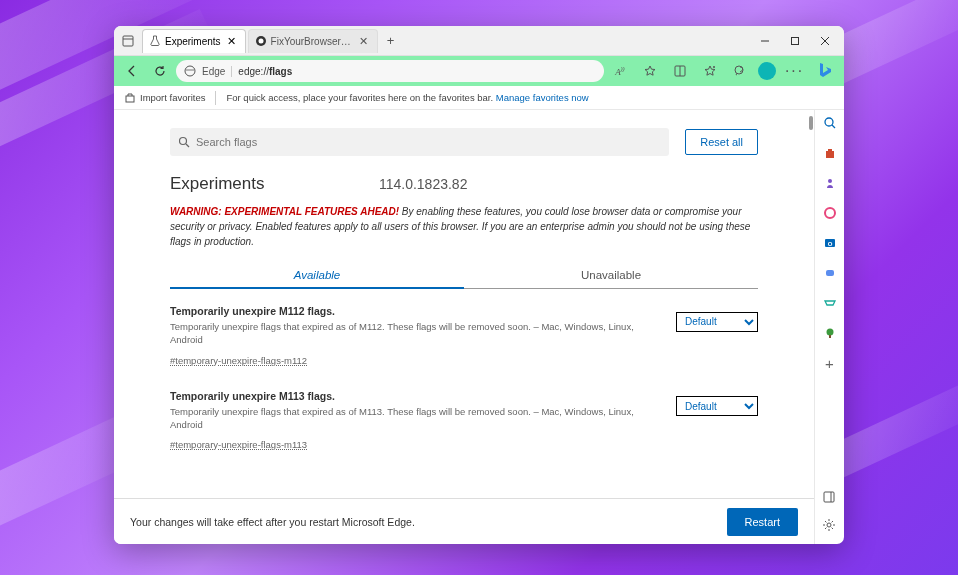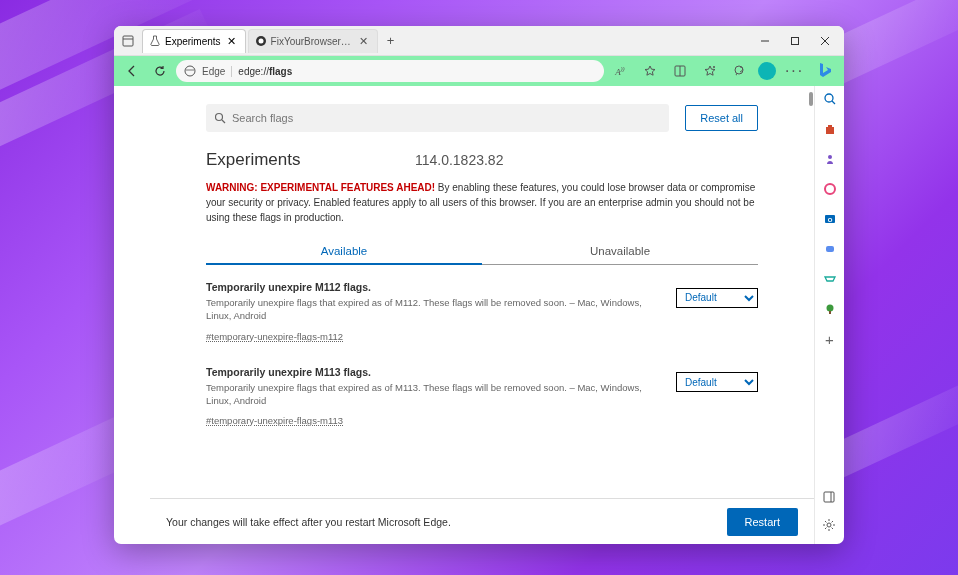--- a/index.html
+++ b/index.html
@@ -40,38 +40,38 @@
 .addr-prefix { color: #555; border-right: 1px solid #ccc; padding-right: 6px; }
 .addr-url { color: #333; }
 .addr-url .bold { font-weight: 600; }
 .tool-icons { display: flex; align-items: center; gap: 6px; }
 .avatar { width: 18px; height: 18px; border-radius: 50%; background: #0db5b5; }
 
 .favbar { height: 24px; display: flex; align-items: center; padding: 0 10px; font-size: 9.5px; gap: 10px; border-bottom: 1px solid #e8e8e8; color: #444; }
 .fav-import { display: flex; align-items: center; gap: 4px; }
 .fav-msg a { color: #0067b8; text-decoration: none; }
 
-.body-area { flex: 1; display: flex; overflow: hidden; padding-left: 36px; }
+.body-area { flex: 1; display: flex; overflow: hidden; }
 .page { flex: 1; display: flex; flex-direction: column; position: relative; overflow: hidden; }
 .page-scroll { flex: 1; overflow-y: hidden; position: relative; }
 .page-content { padding: 18px 56px 0 56px; }
 
 .search-row { display: flex; align-items: center; gap: 16px; margin-bottom: 18px; }
 .search-wrap { flex: 1; height: 28px; background: #f1f1f1; border-radius: 3px; display: flex; align-items: center; padding: 0 8px; gap: 6px; }
 .search-wrap input { border: none; background: transparent; outline: none; font-size: 11px; flex: 1; }
 .reset-btn { height: 26px; padding: 0 14px; border: 1.5px solid #0067b8; background: #fff; color: #0067b8; font-size: 11px; border-radius: 2px; cursor: pointer; }
 
 .page-title { font-size: 17px; font-weight: 400; color: #333; margin-bottom: 2px; display: inline-block; }
 .version { font-size: 14px; color: #555; margin-left: 110px; }
-.warning { font-size: 10px; color: #333; line-height: 1.5; margin: 8px 0 14px 0; }
+.warning { font-size: 10px; color: #333; line-height: 1.5; margin: 8px 0 14px 0; font-style: italic; }
 .warning .red { color: #c40000; font-weight: 600; }
 
 .tabs-row { display: flex; border-bottom: 1px solid #999; margin-bottom: 16px; }
 .ptab { flex: 1; text-align: center; padding: 6px 0; font-size: 11.5px; color: #555; cursor: pointer; }
-.ptab.active { color: #0067b8; border-bottom: 2px solid #0067b8; margin-bottom: -1px; }
+.ptab.active { color: #0067b8; border-bottom: 2px solid #0067b8; margin-bottom: -1px; font-style: italic; }
 
 .flag { display: flex; gap: 32px; margin-bottom: 22px; }
 .flag-info { flex: 1; }
 .flag-title { font-size: 10.5px; font-weight: 600; color: #333; margin-bottom: 3px; }
 .flag-desc { font-size: 9.5px; color: #666; line-height: 1.4; margin-bottom: 3px; }
 .flag-anchor { font-size: 9.5px; color: #666; text-decoration: underline dotted; }
 .flag-select { width: 82px; align-self: flex-start; margin-top: 6px; }
 .flag-select select { width: 100%; height: 20px; border: 1px solid #000000; color: #0067b8; font-size: 10px; padding: 0 4px; background: #fff; }
 
 .bottom-bar { height: 46px; border-top: 1px solid #ddd; display: flex; align-items: center; justify-content: space-between; padding: 0 16px; background: #fff; }
@@ -207,20 +207,34 @@
     </div>
     <div class="bing-panel" style="border:none;width:28px">
       <div class="bing-logo">
         <svg width="22" height="22" viewBox="0 0 22 22">
             <path d="M7 3l3 1v9l5-3-2-3 5 2v3l-8 5-3-2z" fill="#2e8ae6"></path>
           </svg>
       </div>
     </div>
   </div>
 
+  <div class="favbar">
+    <div class="fav-import">
+      <svg width="12" height="12" viewBox="0 0 12 12">
+          <rect x="2" y="4" width="8" height="6" fill="none" stroke="#555" stroke-width="1"></rect>
+          <path d="M4 4V2h4v2" fill="none" stroke="#555" stroke-width="1"></path>
+        </svg>
+      <span>Import favorites</span>
+    </div>
+    <div style="border-left:1px solid #ccc;height:14px"></div>
+    <div class="fav-msg">
+      <span>For quick access, place your favorites here on the favorites bar.</span>
+      <a href="#">Manage favorites now</a>
+    </div>
+  </div>
 
   <div class="body-area">
     <div class="page">
       <div class="page-scroll">
         <div class="scroll-track">
             <div class="scroll-thumb"></div>
           </div>
         <div class="page-content">
 
           <div class="search-row">

